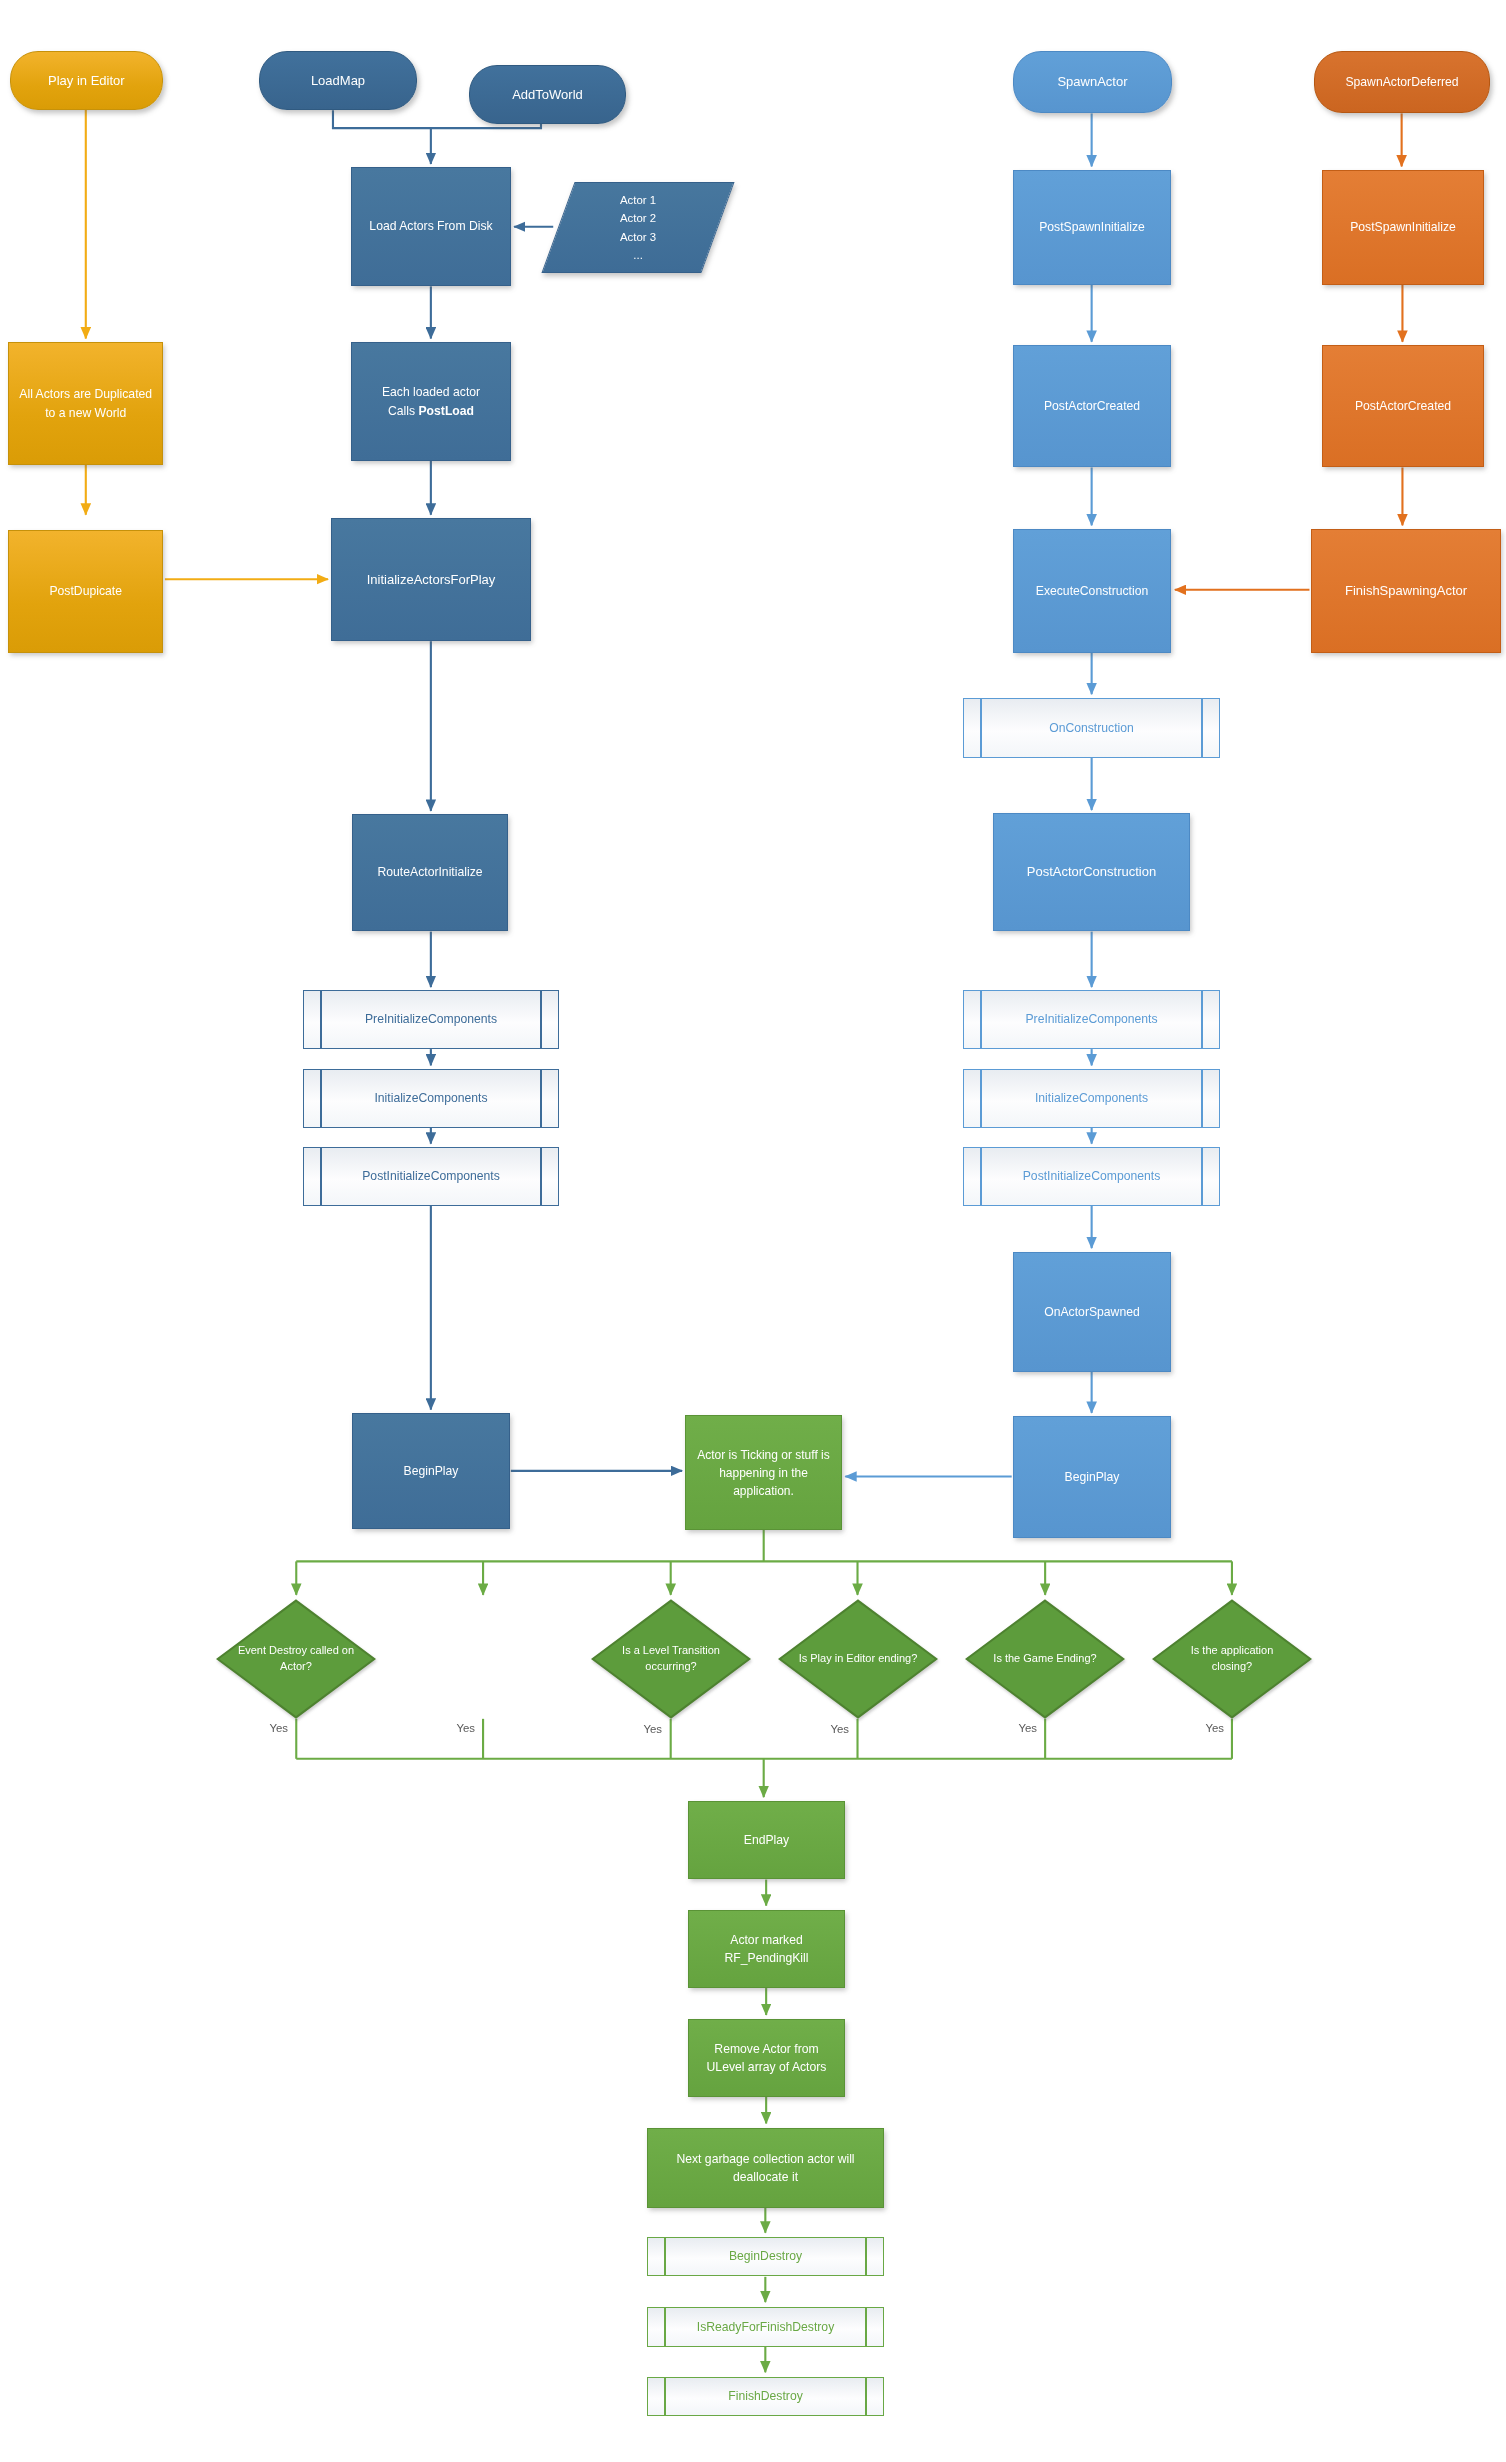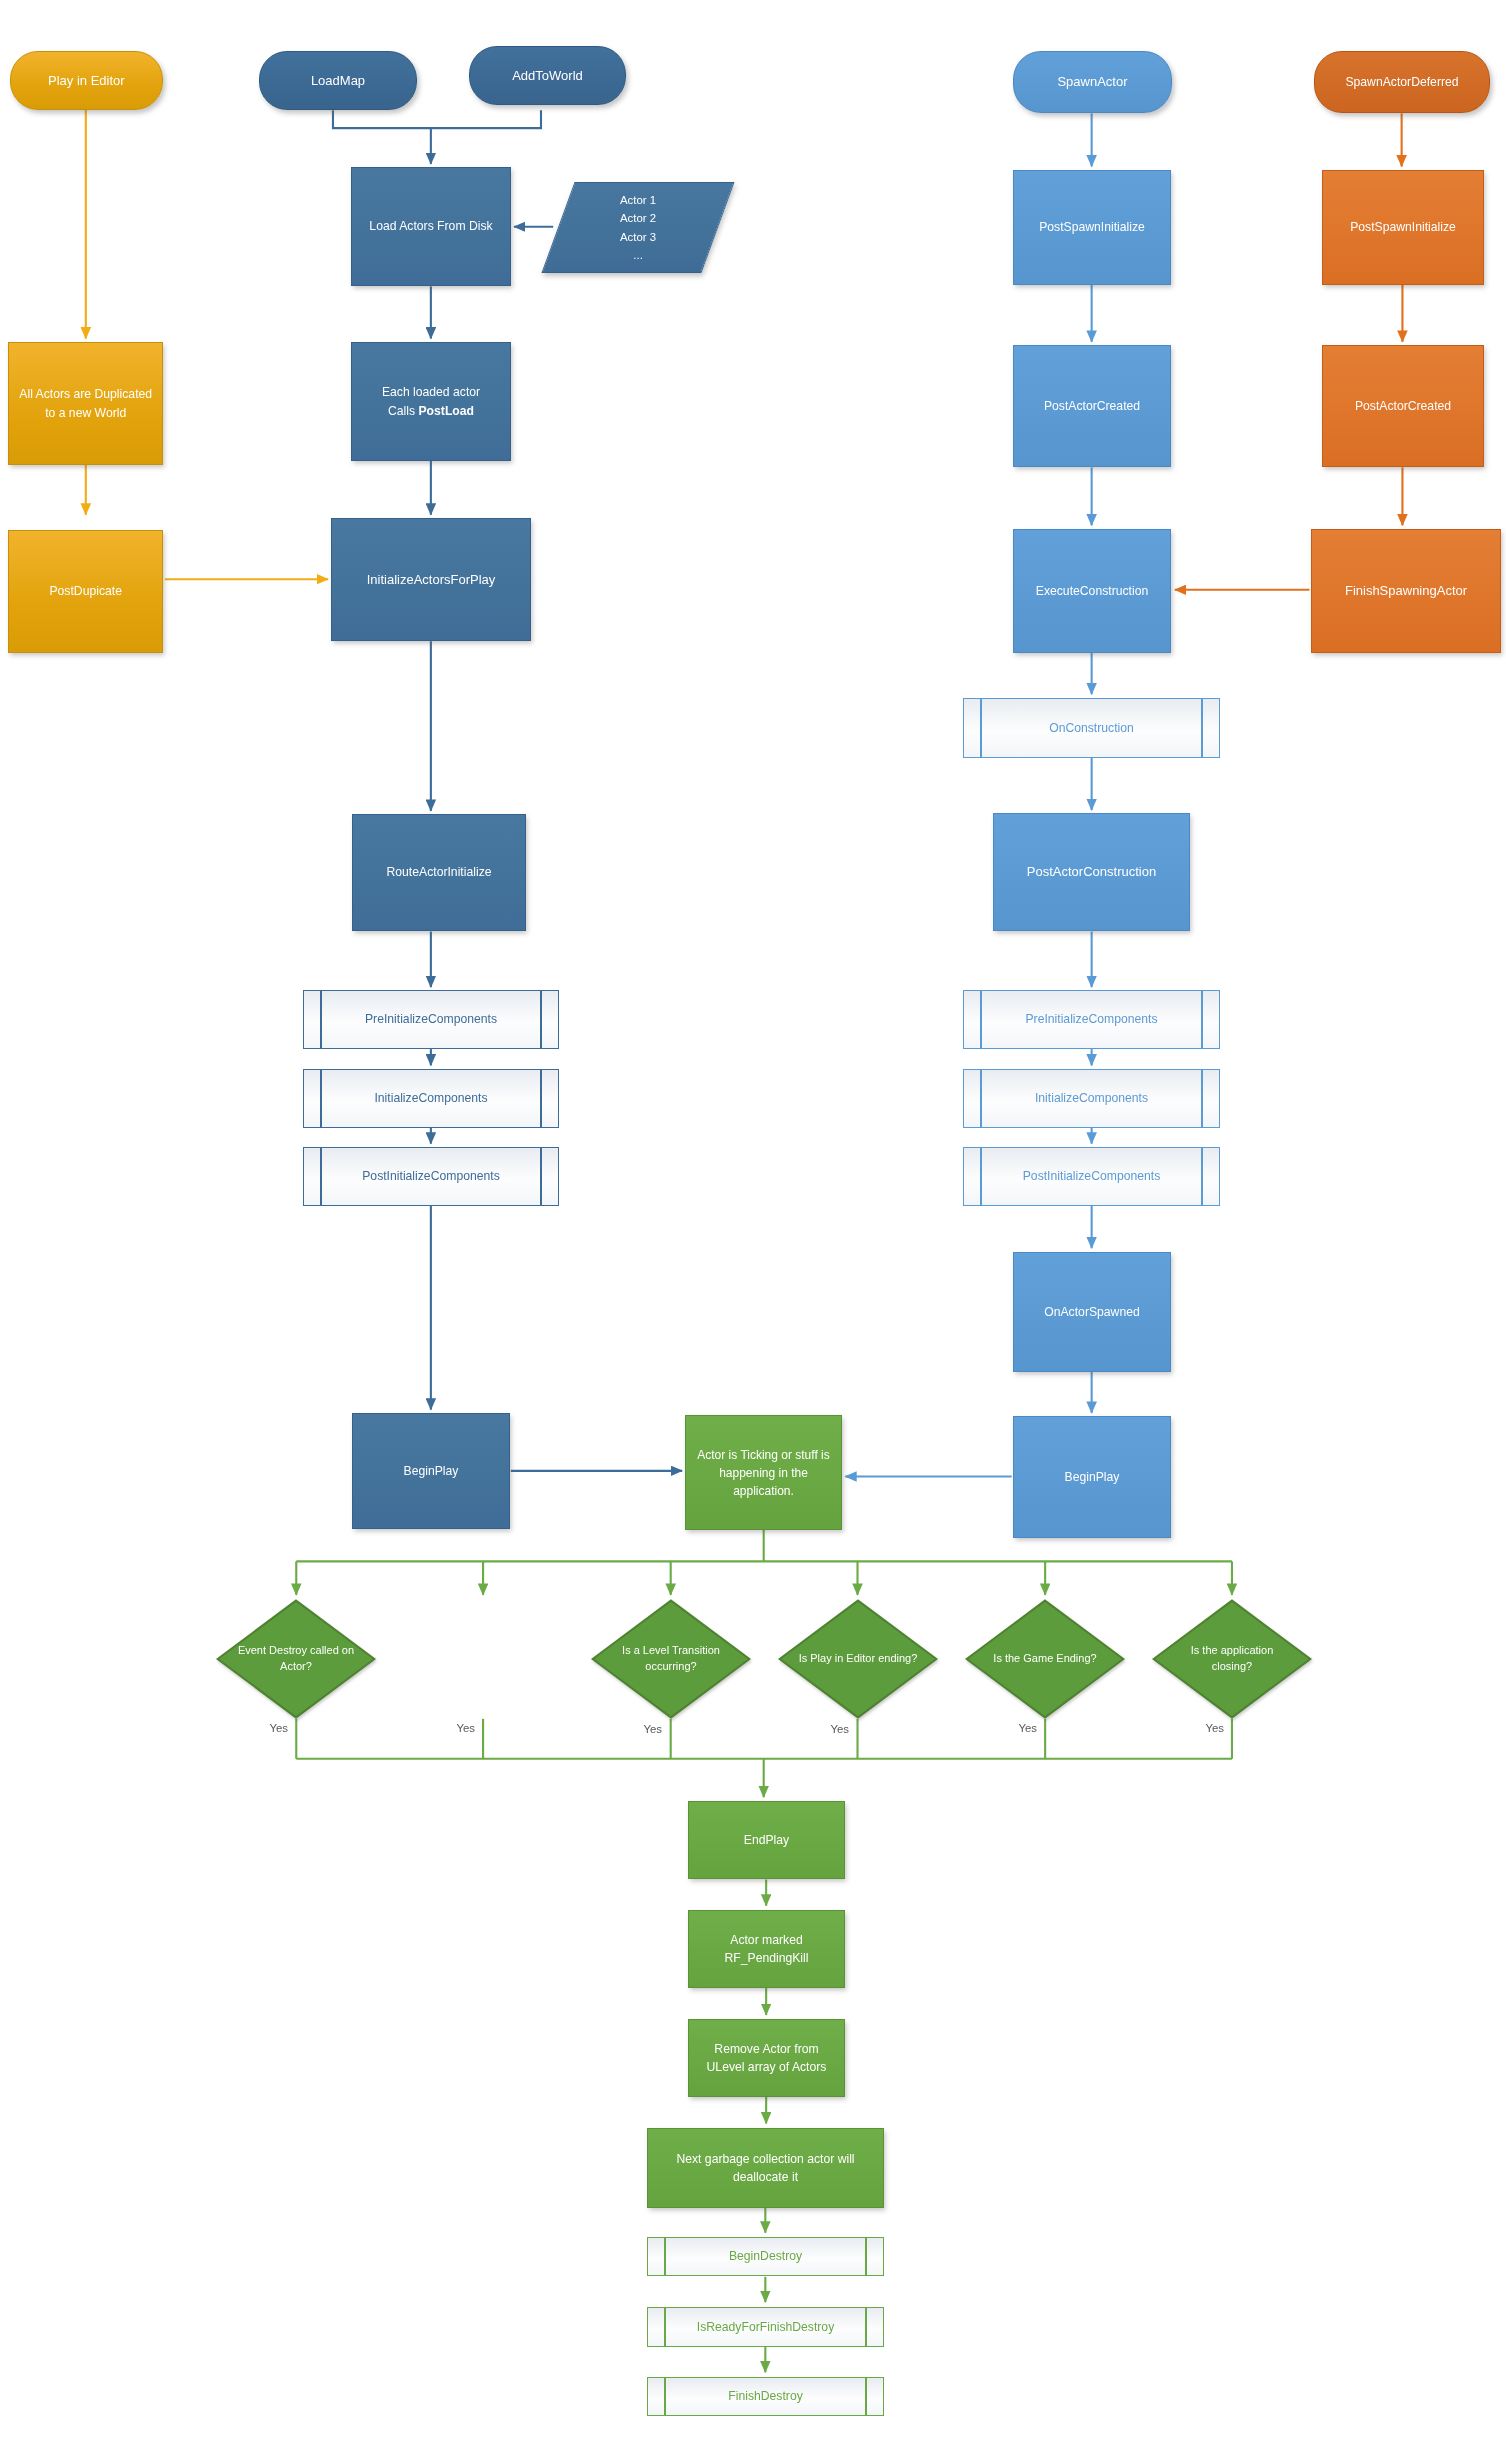--- a/index.html
+++ b/index.html
@@ -146,21 +146,21 @@
   <div class="node gold shadow" style="left:8.2px;top:342px;width:155px;height:123px;">
       <span>All Actors are Duplicated to a new World</span>
     </div>
   <div class="node gold shadow" style="left:8.2px;top:518px;width:155px;height:123px;margin-top:12px;">
       <span>PostDupicate</span>
     </div>
 
   <div class="node stadium dblue-st shadow" style="left:259px;top:51px;width:158px;height:59px;">
       <span>LoadMap</span>
     </div>
-  <div class="node stadium dblue-st shadow" style="left:469px;top:46px;width:157px;height:59px;">
+  <div class="node stadium dblue-st shadow" style="left:469px;top:65px;width:157px;height:59px;">
       <span>AddToWorld</span>
     </div>
   <div class="node dblue shadow" style="left:351px;top:167px;width:160px;height:119px;">
       <span>Load Actors From Disk</span>
     </div>
 
   <div class="para" style="left:558px;top:182px;width:160px;height:91px;">
     <div class="para-inner">
       <div>Actor 1</div>
       <div>Actor 2</div>
@@ -170,21 +170,21 @@
   </div>
 
   <div class="node dblue shadow" style="left:351px;top:342px;width:160px;height:119px;">
     <div>Each loaded actor</div>
     <div><span>Calls </span><span class="b">PostLoad</span></div>
   </div>
 
   <div class="node dblue shadow" style="left:331px;top:518px;width:200px;height:123px;font-size:13px;">
       <span>InitializeActorsForPlay</span>
     </div>
-  <div class="node dblue shadow" style="left:352px;top:814px;width:174px;height:117px;">
+  <div class="node dblue shadow" style="left:352px;top:814px;width:156px;height:117px;">
       <span>RouteActorInitialize</span>
     </div>
 
   <div class="node subproc sp-dblue" style="left:303px;top:990px;width:256px;height:59px;">
       <span>PreInitializeComponents</span>
     </div>
   <div class="node subproc sp-dblue" style="left:303px;top:1069px;width:256px;height:59px;">
       <span>InitializeComponents</span>
     </div>
   <div class="node subproc sp-dblue" style="left:303px;top:1147px;width:256px;height:59px;">

